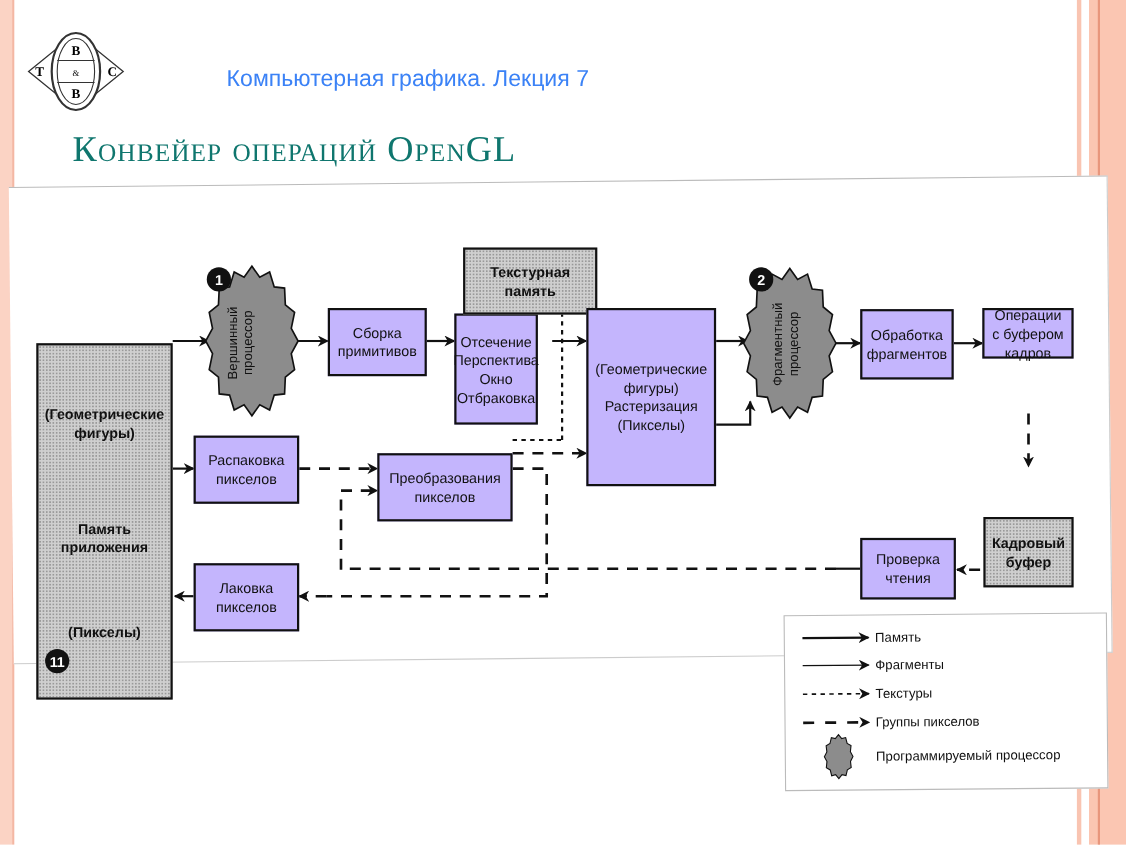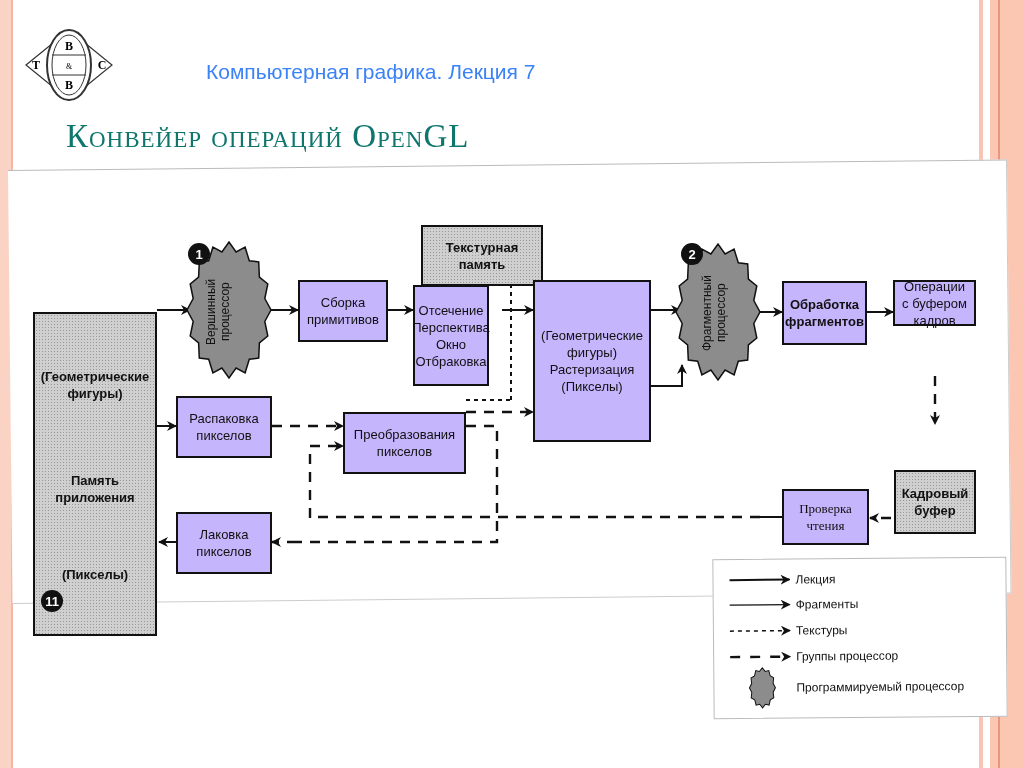--- a/index.html
+++ b/index.html
@@ -138,21 +138,21 @@
   <span>Растеризация</span>
   <span>(Пикселы)</span>
 </div>
 
 <div class="vtext" style="left:700px;top:258px;height:110px;width:36px;color:#111;">
   <span>Фрагментный</span>
   <span>процессор</span>
 </div>
 <div class="badge" style="left:681px;top:243px;">2</div>
 
-<div class="box" style="left:782px;top:281px;width:85px;height:64px;font-weight:bold;">
+<div class="box" style="left:782px;top:281px;width:85px;height:64px;">
   <span>Обработка фрагментов</span>
 </div>
 
 <div class="box" style="left:893px;top:280px;width:83px;height:46px;flex-direction:column;">
   <span>Операции</span>
   <span>с буфером</span>
   <span>кадров</span>
 </div>
 
 <div class="box grey" style="left:894px;top:426px;width:82px;height:64px;padding:0 8px;">
@@ -164,45 +164,45 @@
 </div>
 
 <div class="box" style="left:343px;top:412px;width:123px;height:62px;">
   <span>Преобразования пикселов</span>
 </div>
 
 <div class="box" style="left:176px;top:512px;width:96px;height:62px;">
   <span>Лаковка пикселов</span>
 </div>
 
-<div class="box" style="left:782px;top:489px;width:87px;height:56px;font-family:Liberation Serif, serif;">
+<div class="box" style="left:782px;top:489px;width:87px;height:56px;">
   <span>Проверка чтения</span>
 </div>
 
 <div class="legend">
   <svg style="position:absolute;left:0;top:0;" width="292" height="158">
     <defs>
       <marker id="lah" markerWidth="10" markerHeight="10" refX="9" refY="5" orient="auto" markerUnits="userSpaceOnUse">
         <path d="M0,0 L10,5 L0,10 L3,5 z" fill="#111"></path>
       </marker>
     </defs>
     <line x1="16" y1="20" x2="76" y2="20" stroke="#111" stroke-width="2" marker-end="url(#lah)"></line>
     <line x1="16" y1="45" x2="76" y2="45" stroke="#111" stroke-width="1.2" marker-end="url(#lah)"></line>
     <line x1="16" y1="71" x2="76" y2="71" stroke="#111" stroke-width="1.5" stroke-dasharray="4,4" marker-end="url(#lah)"></line>
     <line x1="16" y1="97" x2="76" y2="97" stroke="#111" stroke-width="2.4" stroke-dasharray="10,10" marker-end="url(#lah)"></line>
     <polygon id="legburst" fill="#8c8c8c" stroke="#111" stroke-width="1" points="61.0,128.0 58.7,132.4 59.3,138.0 55.8,140.0 54.5,145.3 50.9,144.4 48.0,148.0 45.1,144.4 41.5,145.3 40.2,140.0 36.7,138.0 37.3,132.4 35.0,128.0 37.3,123.6 36.7,118.0 40.2,116.0 41.5,110.7 45.1,111.6 48.0,108.0 50.9,111.6 54.5,110.7 55.8,116.0 59.3,118.0 58.7,123.6"></polygon>
   </svg>
   <div class="leg-row" style="top:10px;width:100%;">
-      <span class="lbl">Лекция</span>
+      <span class="lbl">Память</span>
     </div>
   <div class="leg-row" style="top:35px;width:100%;">
       <span class="lbl">Фрагменты</span>
     </div>
   <div class="leg-row" style="top:61px;width:100%;">
       <span class="lbl">Текстуры</span>
     </div>
   <div class="leg-row" style="top:87px;width:100%;">
-      <span class="lbl">Группы процессор</span>
+      <span class="lbl">Группы пикселов</span>
     </div>
   <div class="leg-row" style="top:118px;width:100%;">
       <span class="lbl">Программируемый процессор</span>
     </div>
 </div>
 
 </body></html>

